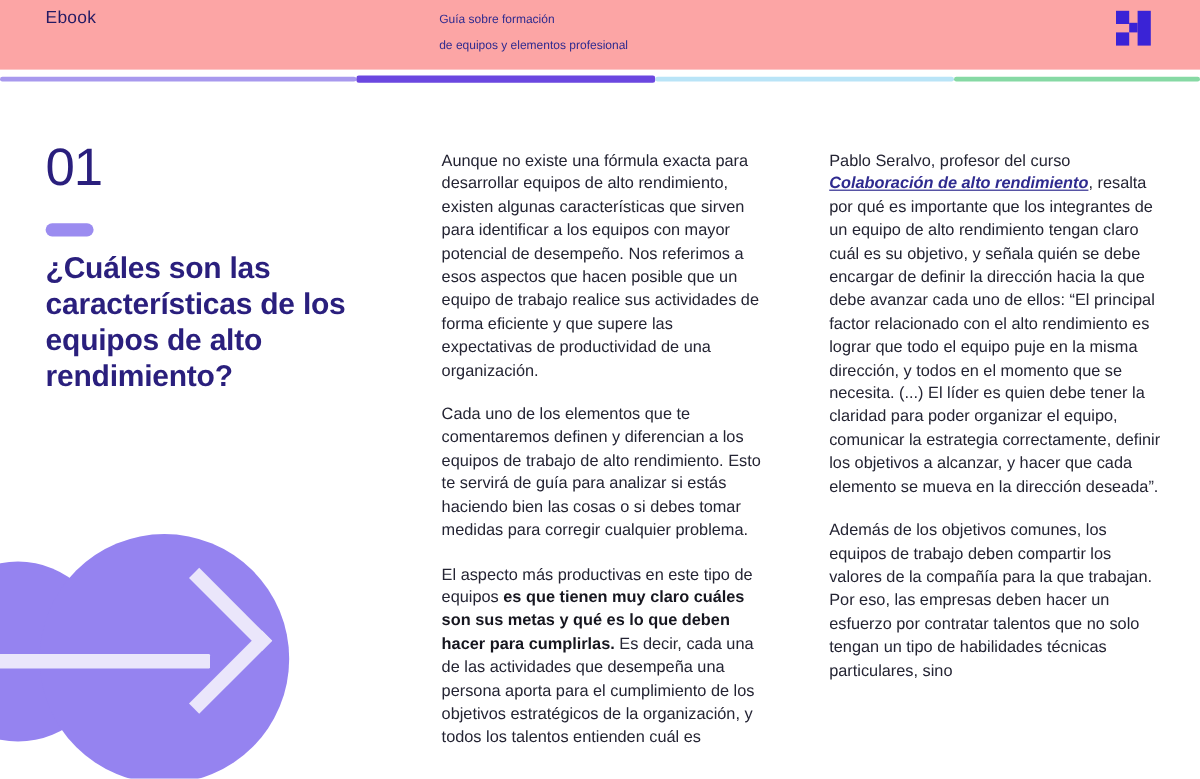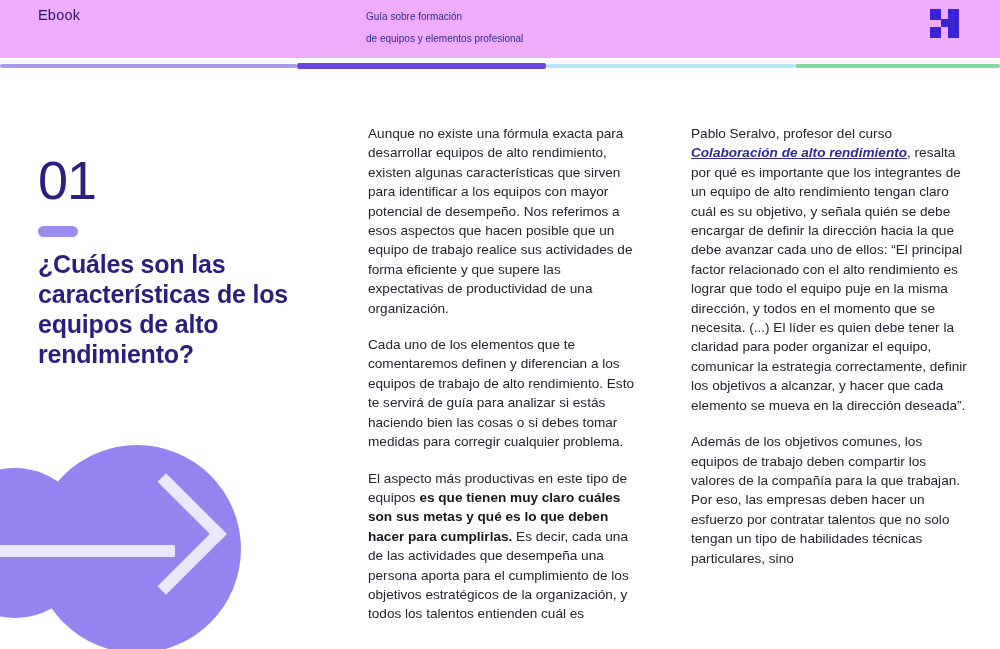--- a/index.html
+++ b/index.html
@@ -16,21 +16,21 @@
     color: #1c1c2b;
     position: relative;
   }
 
   
   .header {
     position: absolute;
     top: 0; left: 0;
     width: 1000px;
     height: 58px;
-    background: #f0abfc;
+    background: #fca5a5;
   }
 
   .header-kicker {
     position: absolute;
     left: 38px;
     top: 7px;
     font-size: 14.5px;
     color: #241a63;
     letter-spacing: 0.2px;
     white-space: nowrap;
@@ -85,26 +85,25 @@
 
   
   .col-left {
     position: absolute;
     left: 38px;
     top: 110px;
     width: 300px;
   }
 
   .chapter-number {
-    font-size: 54px;
+    font-size: 44px;
     line-height: 60px;
     font-weight: 400;
     color: #2a1f7d;
     letter-spacing: -1px;
-    margin-top: 40px;
   }
 
   .pill-divider {
     margin-top: 16px;
     width: 40px;
     height: 11px;
     border-radius: 6px;
     background: #9b8cf0;
   }
 

